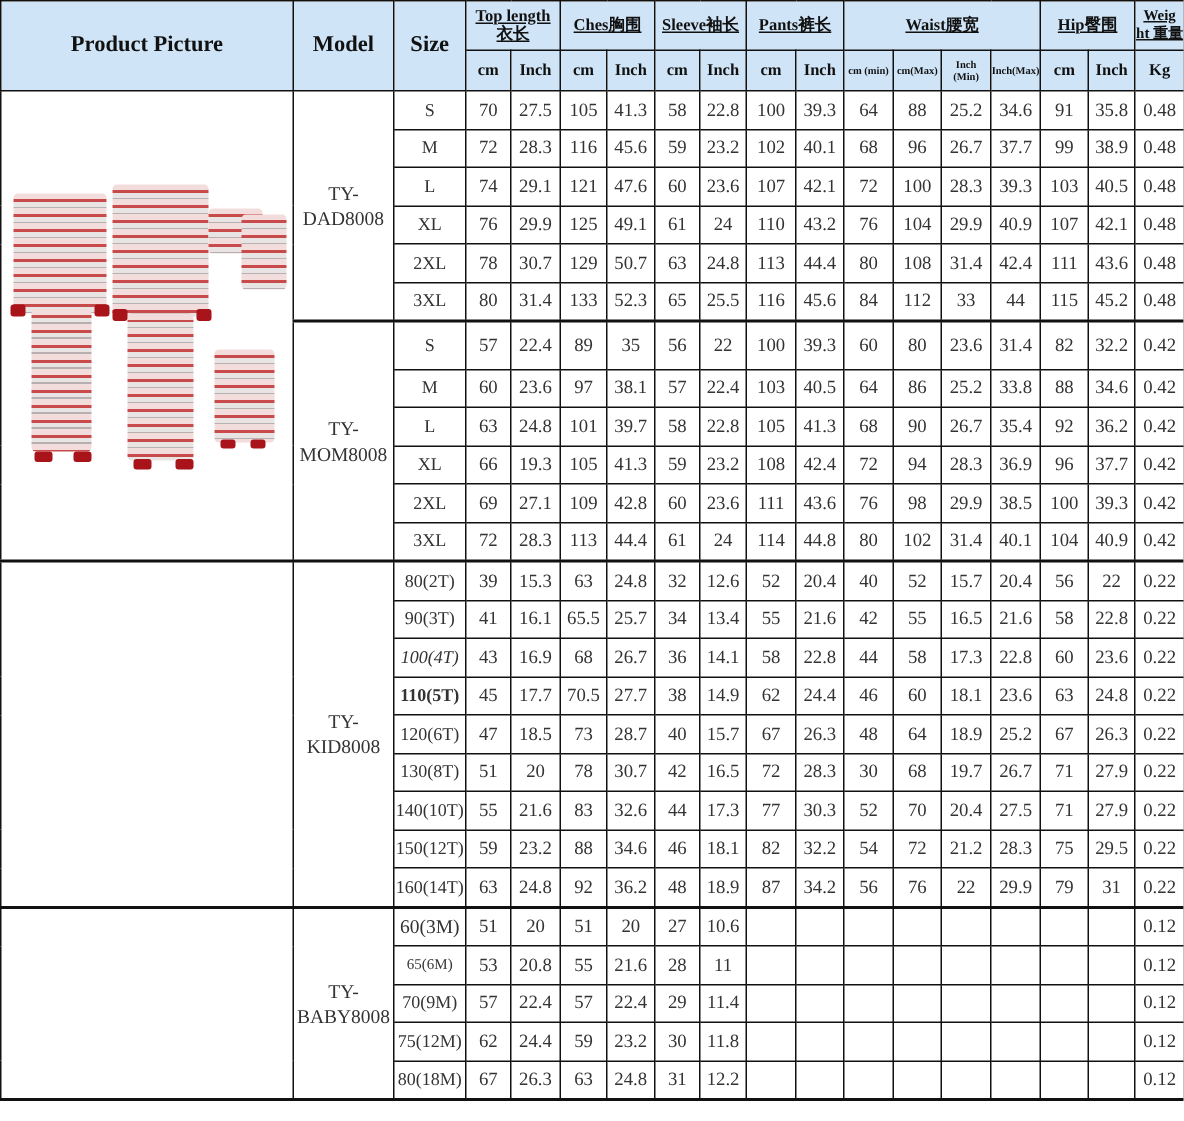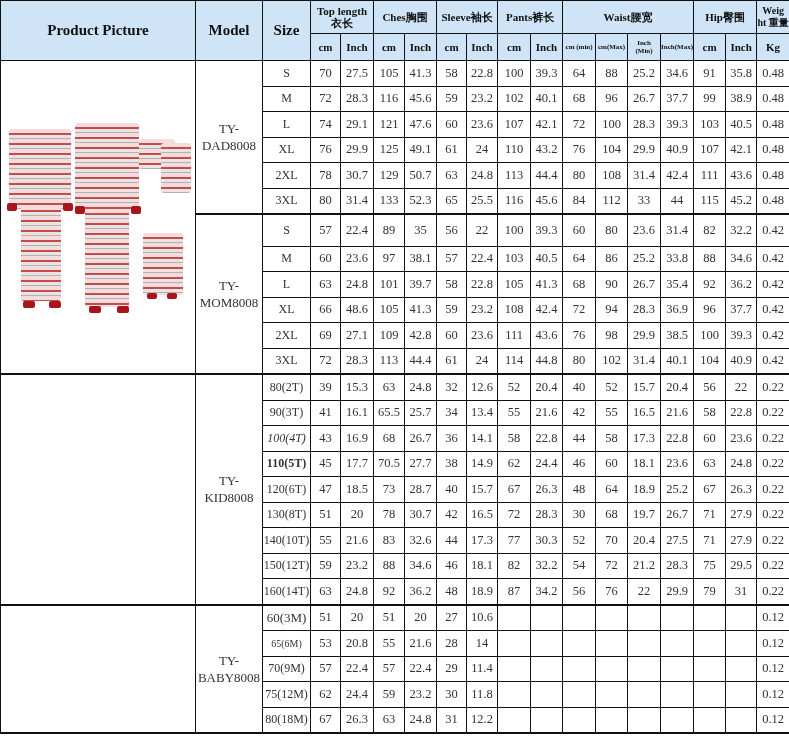--- a/index.html
+++ b/index.html
@@ -1,21 +1,21 @@
 <!DOCTYPE html>
 <html><head>
 <meta charset="utf-8">
 <style>
   html,body{margin:0;padding:0;background:#fff;}
   body{width:789px;height:747px;overflow:hidden;font-family:"Liberation Serif","DejaVu Serif",serif;color:#222;}
   table{border-collapse:collapse;table-layout:fixed;width:789px;}
   td,th{border:1.5px solid #111;text-align:center;vertical-align:middle;padding:0;overflow:hidden;white-space:nowrap;}
   th{background:#cfe4f6;font-weight:bold;color:#111;}
   th.big{font-size:15px;}
-  th.grp{font-size:11px;line-height:12px;}
+  th.grp{font-size:11px;line-height:12px;text-decoration:underline;}
   th.sub{font-size:11px;height:26px;}
   th.tiny{font-size:7px;line-height:8px;white-space:normal;}
   td{font-size:12.5px;height:24.5px;color:#333;}
   td.model{font-size:13px;line-height:17px;white-space:normal;}
   td.pic{position:relative;padding:0;}
   .pic-wrap{position:relative;width:195px;height:312px;}
   .pj{position:absolute;background:repeating-linear-gradient(180deg,#f3dcdc 0 4px,#c94a4a 4px 6px,#e9e4e4 6px 9px,#b8b0b0 9px 10px);border-radius:3px;}
   .cuff{position:absolute;background:#a8141a;border-radius:2px;}
   .thickbot{border-bottom:2.5px solid #111;}
 </style>
@@ -260,21 +260,21 @@
         <td>90</td>
         <td>26.7</td>
         <td>35.4</td>
         <td>92</td>
         <td>36.2</td>
         <td>0.42</td>
       </tr>
       <tr>
         <td style="font-size: 12px;">XL</td>
         <td>66</td>
-        <td>48.6</td>
+        <td>19.3</td>
         <td>105</td>
         <td>41.3</td>
         <td>59</td>
         <td>23.2</td>
         <td>108</td>
         <td>42.4</td>
         <td>72</td>
         <td>94</td>
         <td>28.3</td>
         <td>36.9</td>
@@ -502,21 +502,21 @@
         <td></td>
         <td>0.12</td>
       </tr>
       <tr>
         <td style="font-size: 10px;">65(6M)</td>
         <td>53</td>
         <td>20.8</td>
         <td>55</td>
         <td>21.6</td>
         <td>28</td>
-        <td>14</td>
+        <td>11</td>
         <td></td>
         <td></td>
         <td></td>
         <td></td>
         <td></td>
         <td></td>
         <td></td>
         <td></td>
         <td>0.12</td>
       </tr>

